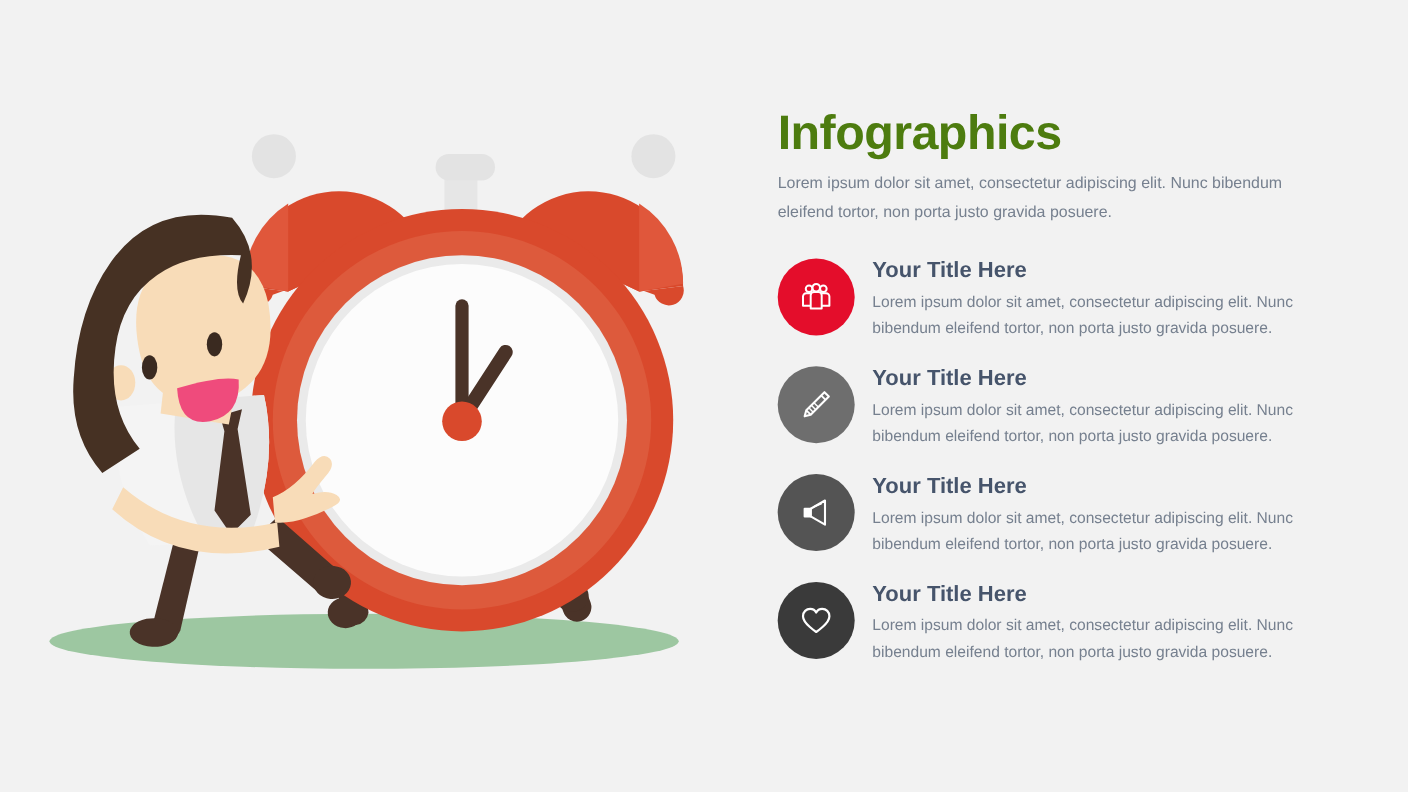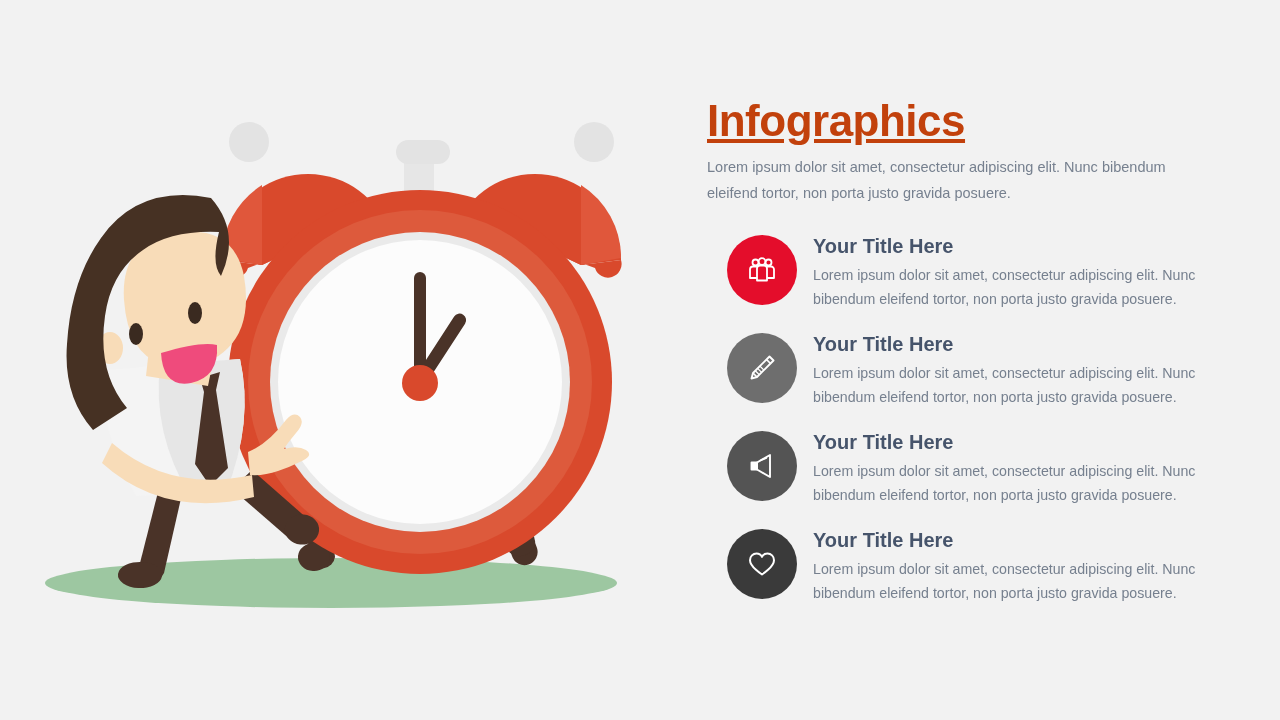--- a/index.html
+++ b/index.html
@@ -38,40 +38,38 @@
   .content {
     position: absolute;
     left: 707px;
     top: 96px;
     width: 520px;
   }
 
   .page-title {
     font-size: 44px;
     font-weight: bold;
-    color: #c2410c;
+    color: #4d7c0f;
     letter-spacing: -0.5px;
     line-height: 1.12;
     margin-bottom: 10px;
-    text-decoration: underline;
   }
 
   .page-subtitle {
     font-size: 14.5px;
     line-height: 1.75;
     color: #76808f;
     width: 490px;
     margin-bottom: 26px;
   }
 
   .items {
     display: flex;
     flex-direction: column;
     gap: 18px;
-    align-items: flex-end;
   }
 
   .item {
     display: flex;
     align-items: flex-start;
     gap: 16px;
   }
 
   .item-icon {
     flex: 0 0 auto;

